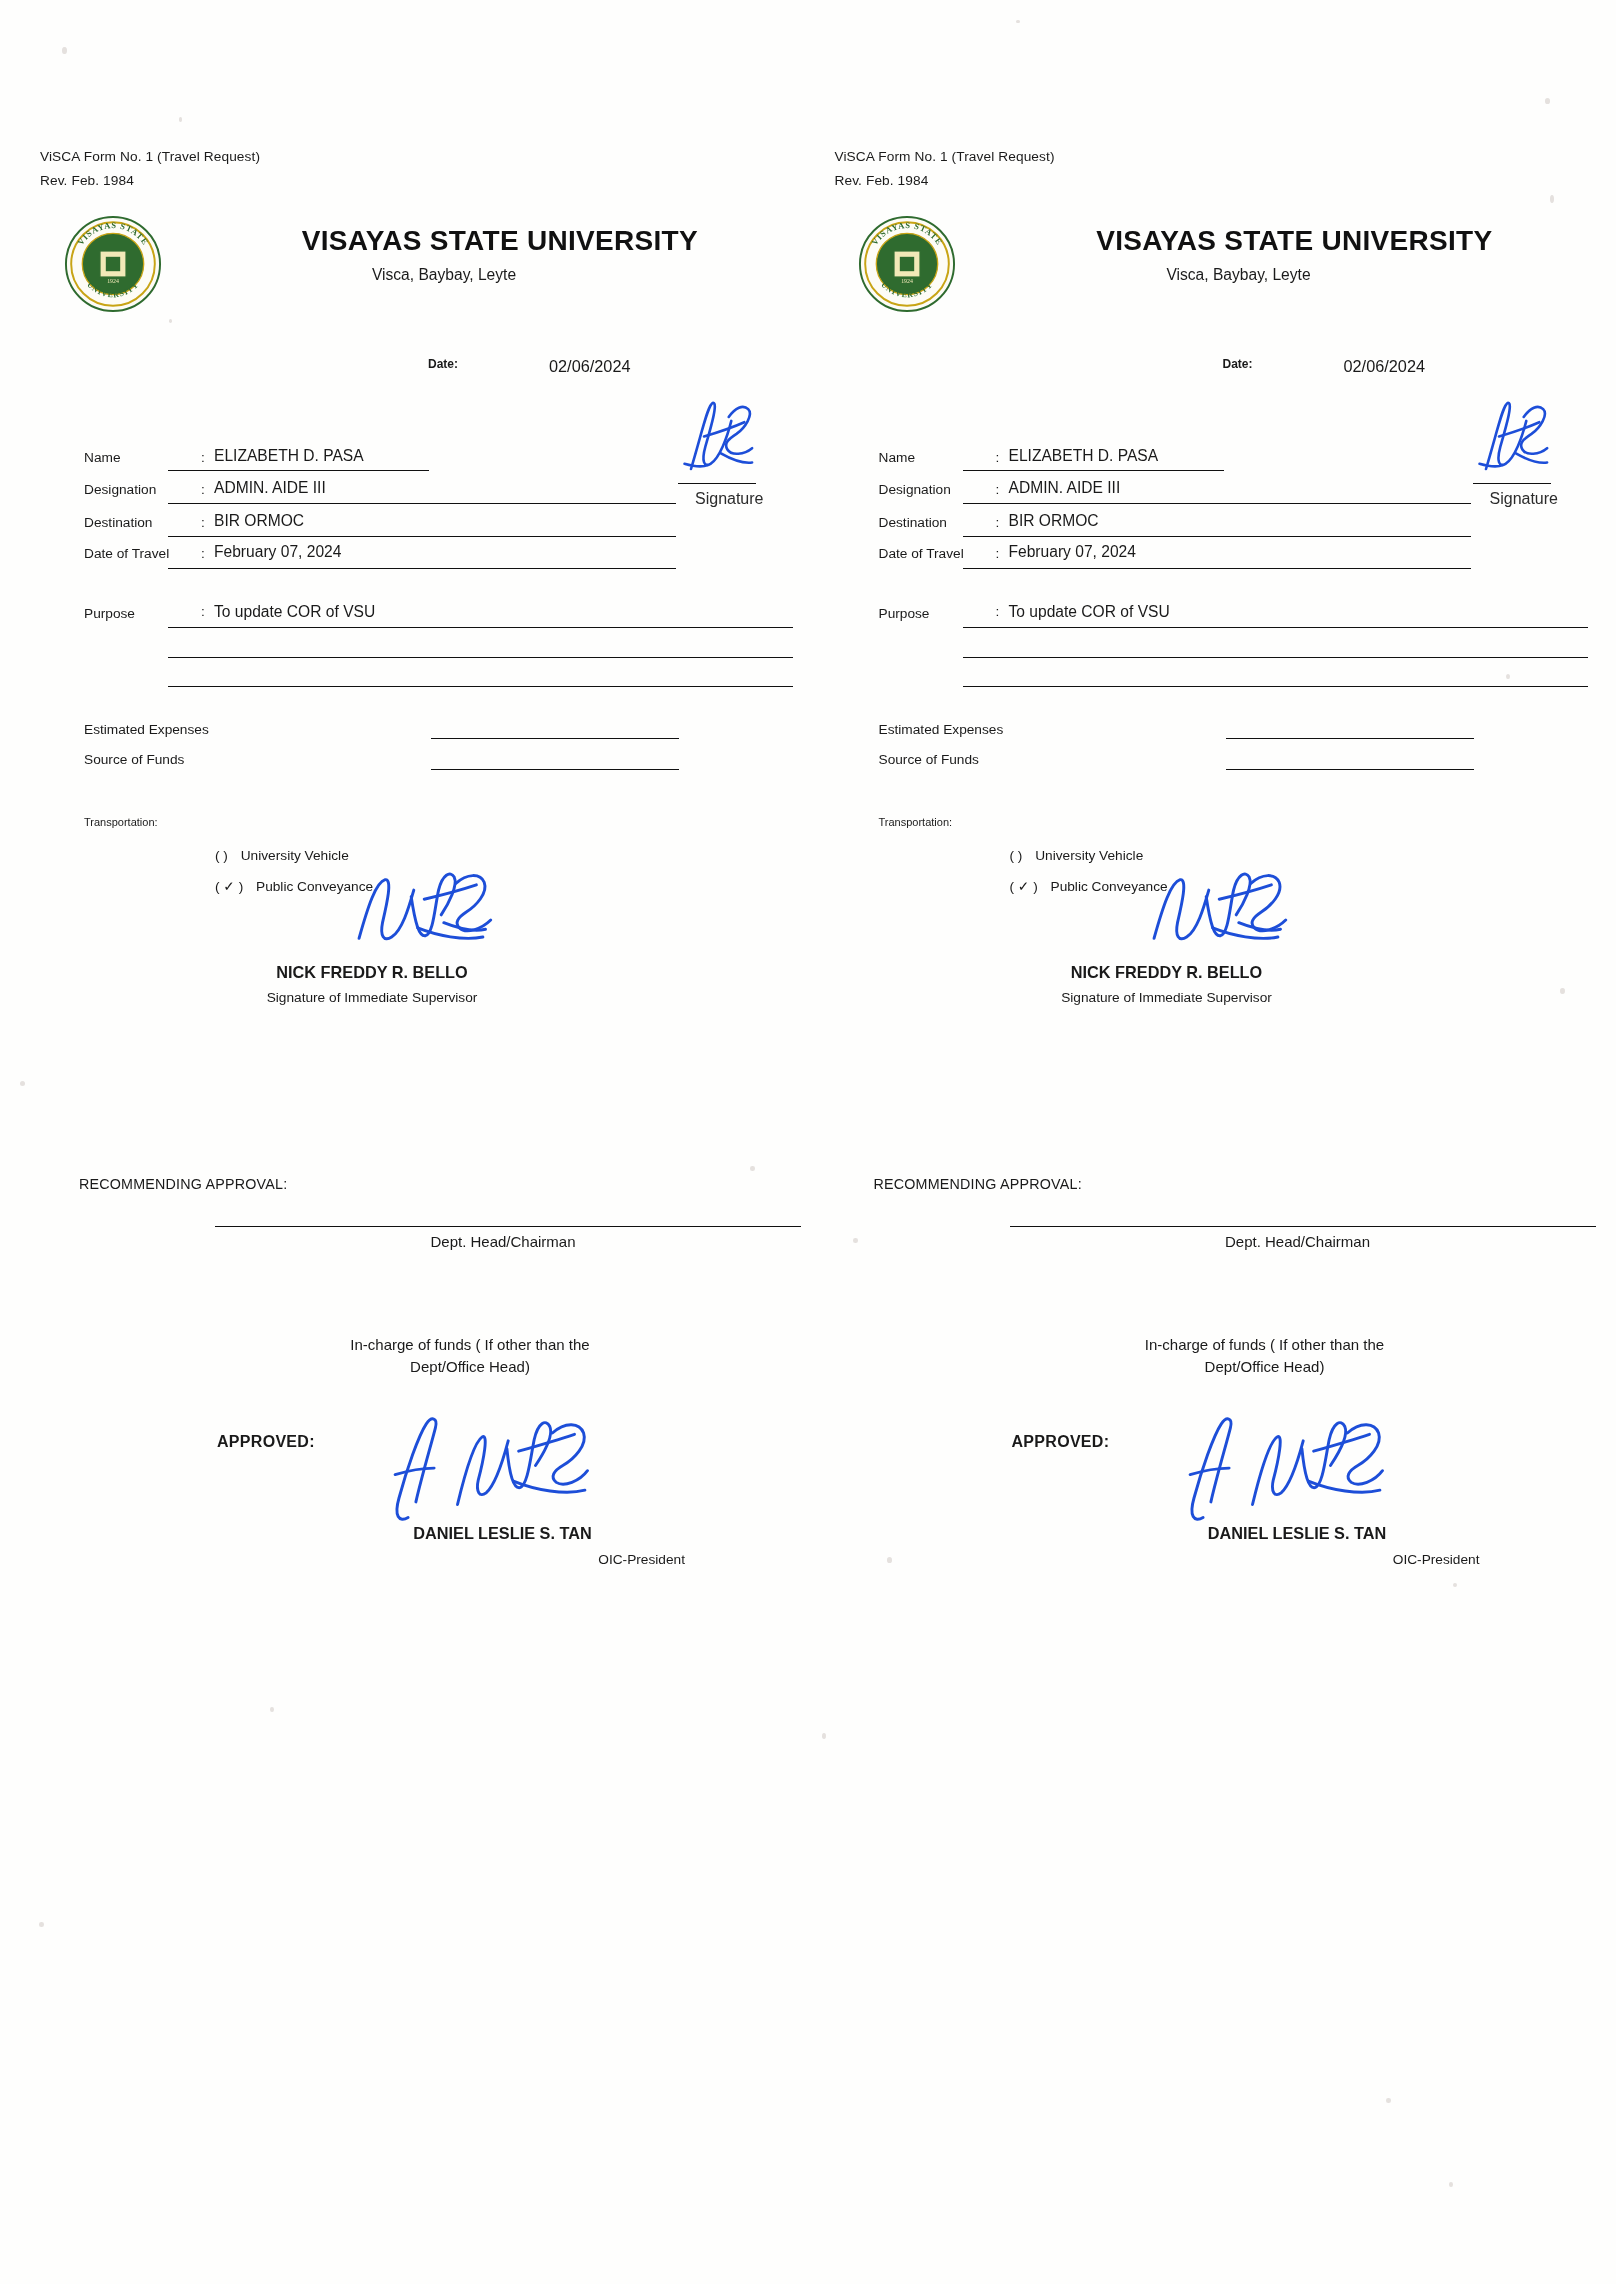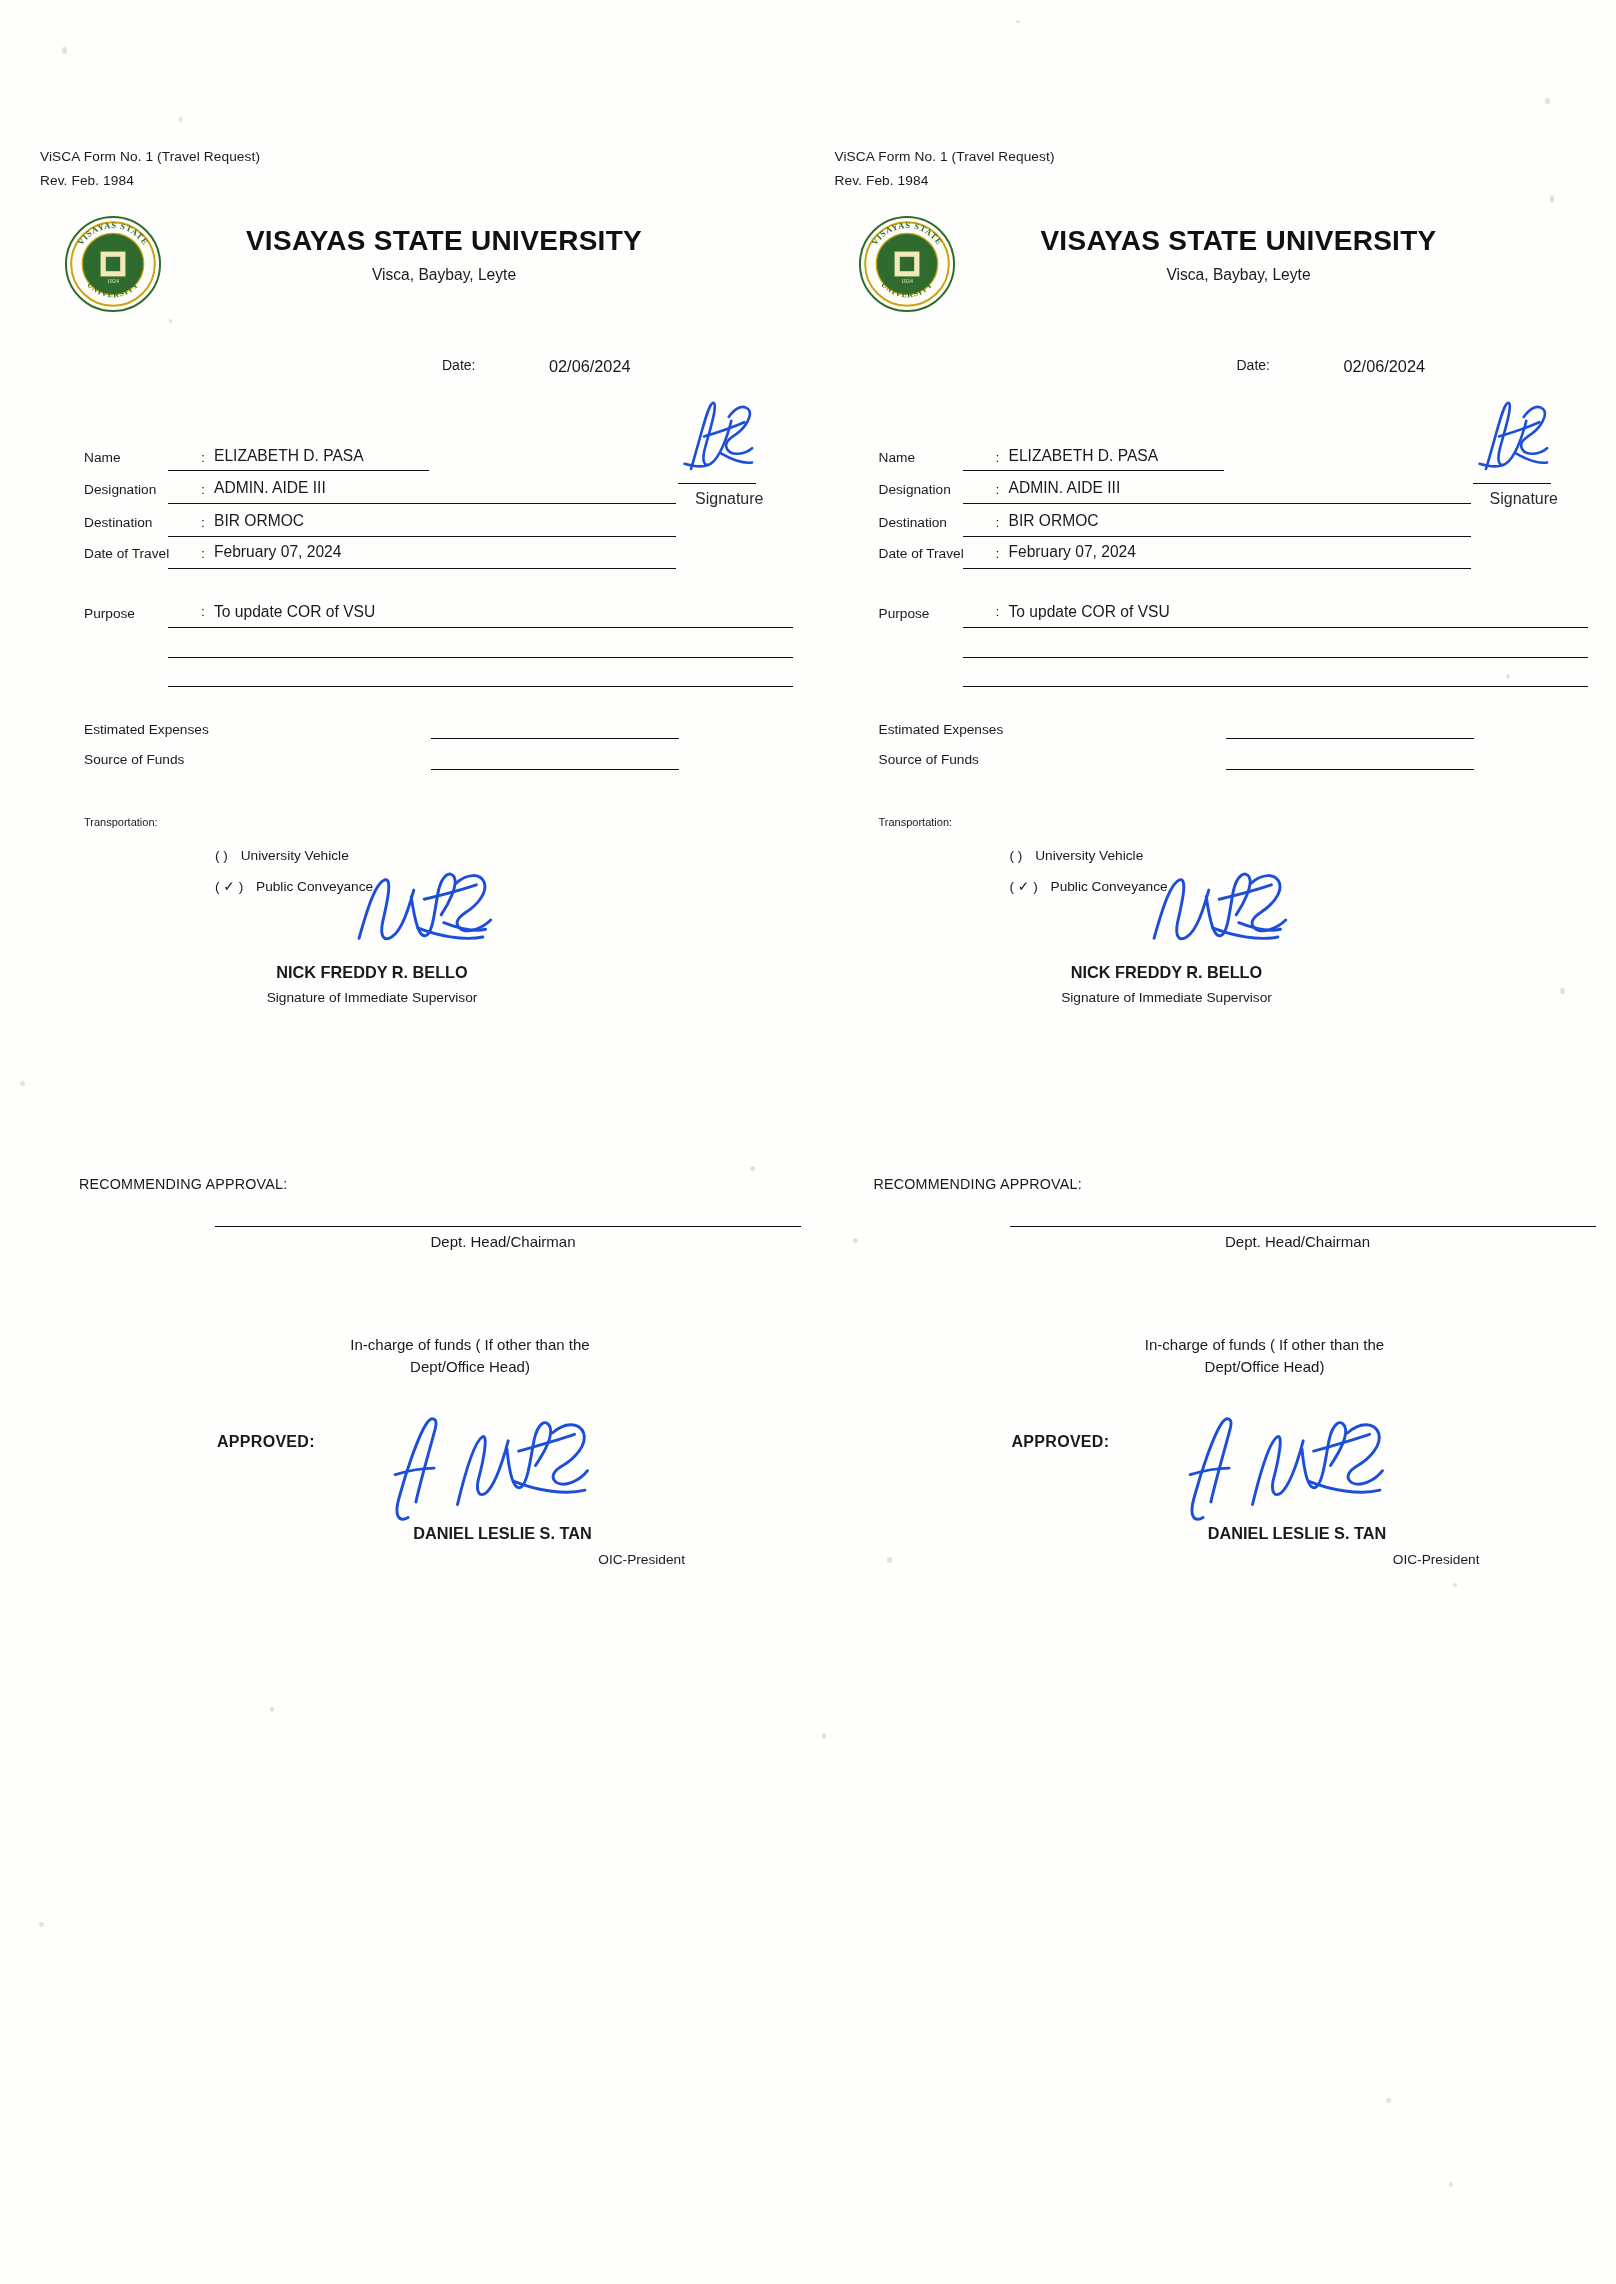--- a/index.html
+++ b/index.html
@@ -58,43 +58,42 @@
     width: 98px;
     height: 98px;
   }
   .seal svg { display: block; }
 
   .uni-title {
     position: absolute;
     top: 225px;
     left: 150px;
     width: 508px;
-    text-align: center;
+    text-align: right;
     font-size: 28px;
     font-weight: bold;
     letter-spacing: 0.3px;
     color: #111;
   }
   .uni-sub {
     position: absolute;
     top: 266px;
     left: 150px;
     width: 508px;
     text-align: center;
     font-size: 15.6px;
     color: #1b1b1b;
   }
 
   .date-label {
     position: absolute;
     top: 357px;
     left: 388px;
-    font-size: 14px;
-    font-weight: normal;
-    margin-left: 14px;
+    font-size: 12px;
+    font-weight: bold;
   }
   .date-value {
     position: absolute;
     top: 357px;
     left: 509px;
     font-size: 16.3px;
   }
 
   .field {
     position: absolute;

